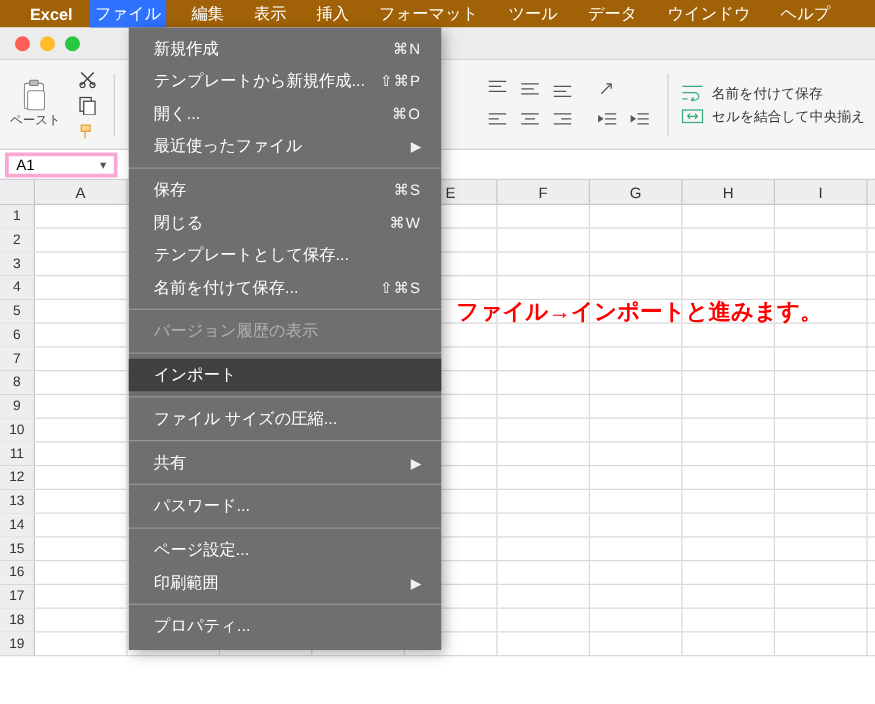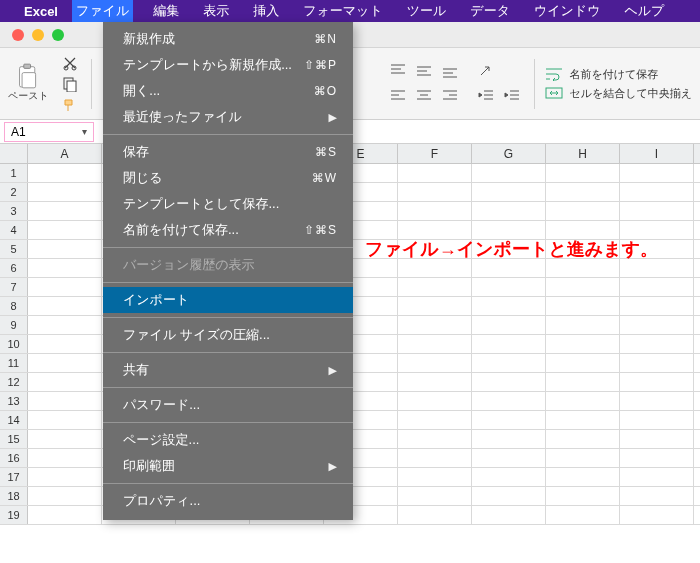--- a/index.html
+++ b/index.html
@@ -1,19 +1,19 @@
 <!DOCTYPE html>
 <html><head>
 <meta charset="utf-8">
 <style>
   * { box-sizing: border-box; margin: 0; padding: 0; }
   body { font-family: -apple-system, "Helvetica Neue", Arial, sans-serif; font-size: 13px; background: #fff; width: 700px; height: 563px; overflow: hidden; position: relative; }
 
   
-  .menubar { height: 22px; background: #4c1d95; color: #fff; display: flex; align-items: center; padding: 0 10px; font-size: 13px; font-weight: 500; }
+  .menubar { height: 22px; background: #a16207; color: #fff; display: flex; align-items: center; padding: 0 10px; font-size: 13px; font-weight: 500; }
   .menubar .apple { margin-right: 14px; font-size: 15px; }
   .menubar .app-name { font-weight: 700; margin-right: 14px; }
   .menubar .menu-item { margin-right: 16px; cursor: default; padding: 0 4px; height: 22px; display: flex; align-items: center; }
   .menubar .menu-item.active { background: #2f72ff; }
 
   
   .traffic-row { height: 26px; display: flex; align-items: center; padding-left: 12px; background: #ececec; border-bottom: 1px solid #d5d5d5; }
   .traffic-row .dot { width: 12px; height: 12px; border-radius: 50%; margin-right: 8px; }
   .dot.red { background: #ff5f57; }
   .dot.yellow { background: #ffbd2e; }
@@ -28,38 +28,38 @@
   .ribbon-btn { width: 22px; height: 18px; display: flex; align-items: center; justify-content: center; font-size: 13px; }
   .ribbon .sep { width: 1px; height: 50px; background: #d0d0d0; }
   .align-group { display: flex; flex-direction: column; gap: 3px; }
   .align-row { display: flex; gap: 2px; }
   .align-btn { width: 24px; height: 22px; border: 1px solid transparent; display: flex; align-items: center; justify-content: center; border-radius: 3px; }
   .wrap-col { display:flex; flex-direction:column; gap:4px; font-size:11px; color:#333; }
   .wrap-row { display:flex; align-items:center; gap:6px; }
 
   
   .namebox-row { height: 24px; display:flex; align-items:center; border-bottom:1px solid #d0d0d0; background:#fff; }
-  .namebox { width: 90px; height: 20px; border:1px solid #f9a8d4; margin-left: 4px; padding: 0 6px; font-size: 12px; display:flex; align-items:center; justify-content:space-between; }
+  .namebox { width: 90px; height: 20px; border:3px solid #f9a8d4; margin-left: 4px; padding: 0 6px; font-size: 12px; display:flex; align-items:center; justify-content:space-between; }
   .namebox .dd { color:#555; font-size:10px; }
 
   
   .sheet { position: relative; }
   .col-headers { display:flex; height:20px; background:#eceeef; border-bottom:1px solid #c7c7c7; }
   .corner { width: 28px; border-right:1px solid #c7c7c7; background:#eceeef; }
   .col-h { flex:0 0 74px; text-align:center; font-size:12px; color:#333; border-right:1px solid #c7c7c7; line-height:20px; }
   .rows { }
   .row { display:flex; height:19px; border-bottom:1px solid #d9d9d9; }
   .row-h { width:28px; text-align:center; font-size:11px; color:#333; background:#eceeef; border-right:1px solid #c7c7c7; line-height:19px; }
   .cell { flex:0 0 74px; border-right:1px solid #d9d9d9; }
   .row:first-child .cell:first-of-type { outline:2px solid #1a7f37; outline-offset:-1px; }
 
   
   .dropdown { position:absolute; left:103px; top:22px; width:250px; background:#6f6f6f; color:#fff; font-size:13px; box-shadow: 3px 3px 10px rgba(0,0,0,0.3); z-index: 50; padding: 4px 0 6px; }
   .dd-item { display:flex; align-items:center; justify-content:space-between; padding: 4px 16px 4px 20px; cursor:default; }
-  .dd-item.highlight { background:#0369a1; }
+  .dd-item.highlight { background:#404040; }
   .dd-item.disabled { color: rgba(255,255,255,0.45); }
   .dd-sep { height:1px; background: rgba(255,255,255,0.28); margin: 4px 0; }
   .dd-short { font-size:12px; color:rgba(255,255,255,0.95); letter-spacing:1px; }
   .dd-sub { font-size:11px; color:rgba(255,255,255,0.9); }
 
   
   .annotation { position:absolute; left:365px; top:237px; color:#ff0000; font-weight:700; font-size:18px; z-index: 60; }
 
   
   svg { display:block; }

